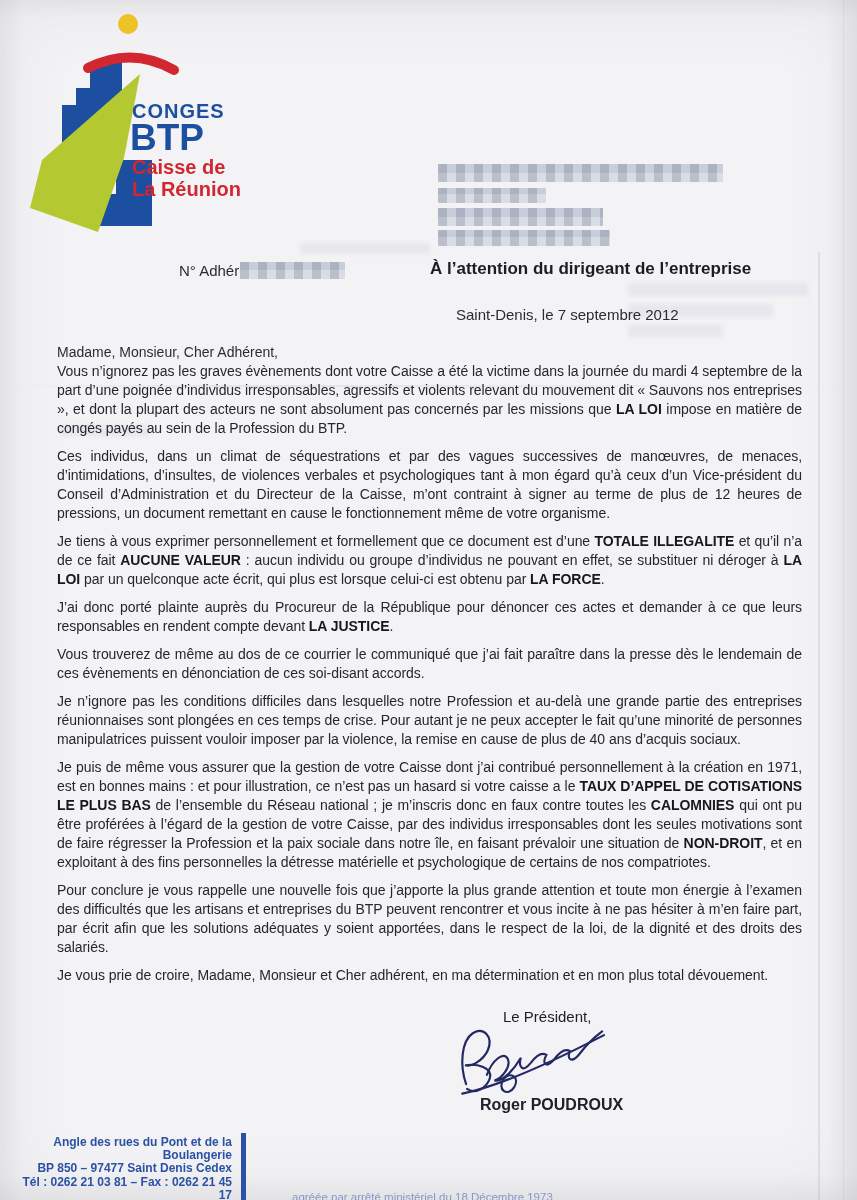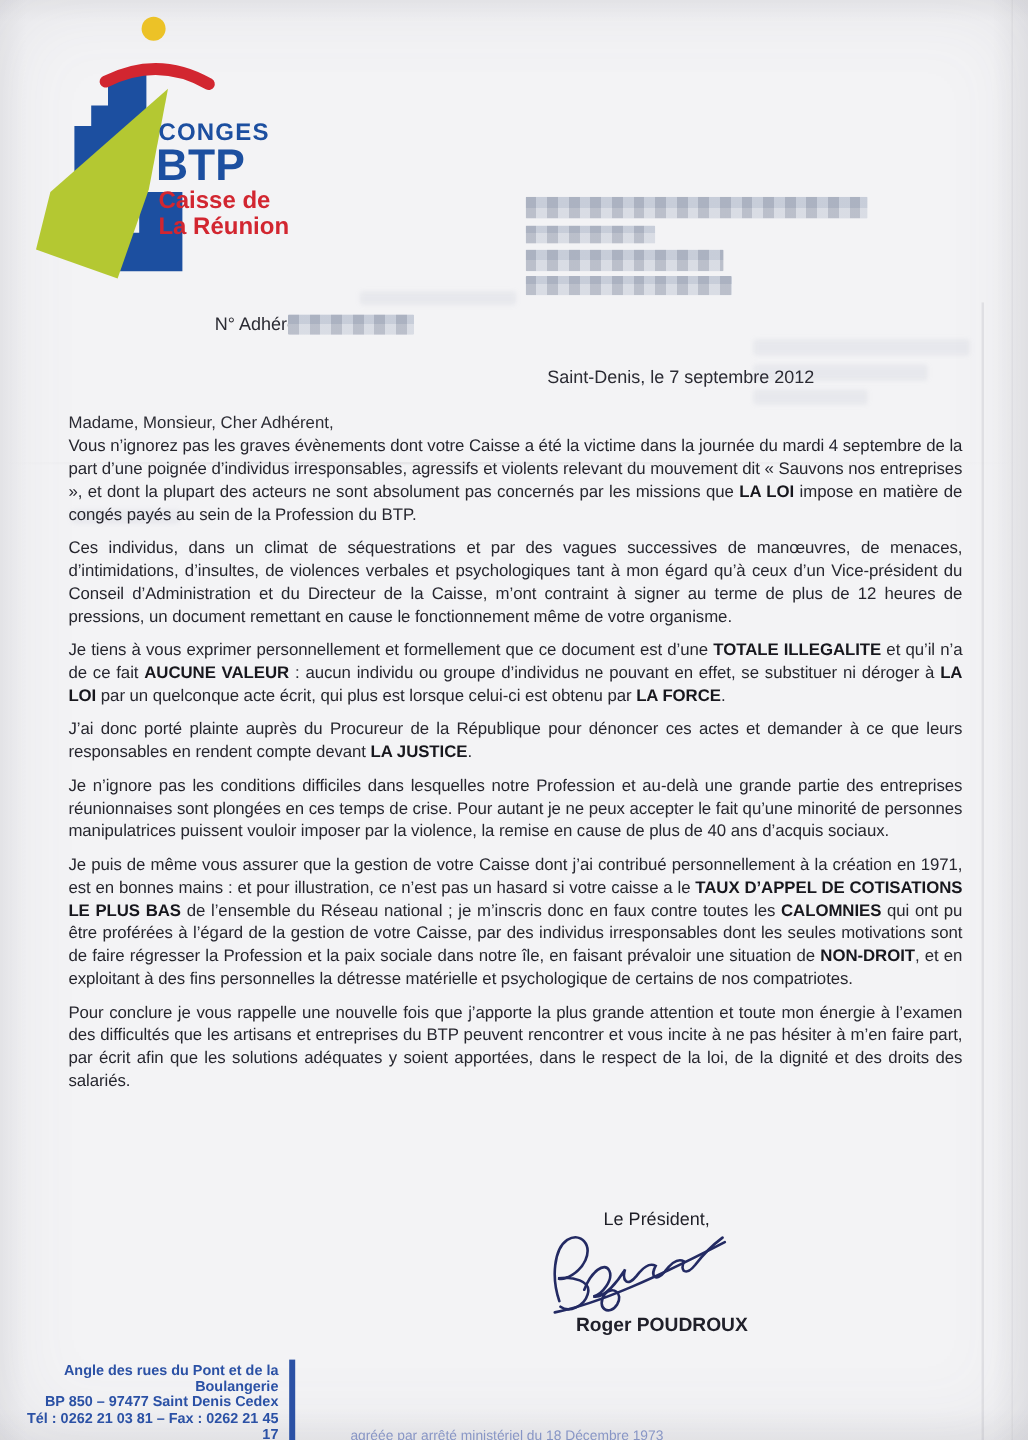--- a/index.html
+++ b/index.html
@@ -98,31 +98,34 @@
   <div class="abs logo-text lt-caisse">Caisse de</div>
   <div class="abs logo-text lt-reunion">La Réunion</div>
 
   <div class="abs redacted" style="left:438px;top:164px;width:285px;height:18px;"></div>
   <div class="abs redacted" style="left:438px;top:188px;width:108px;height:15px;"></div>
   <div class="abs redacted" style="left:438px;top:208px;width:165px;height:18px;"></div>
   <div class="abs redacted" style="left:438px;top:230px;width:172px;height:16px;"></div>
 
   <div class="abs adherent-label">N° Adhérent :</div>
   <div class="abs redacted" style="left:240px;top:262px;width:105px;height:17px;"></div>
+  <div class="abs attention">À l’attention du dirigeant de l’entreprise</div>
   <div class="abs dateline">Saint-Denis, le 7 septembre 2012</div>
   <div class="abs salutation">Madame, Monsieur, Cher Adhérent,</div>
 
   <div id="letter-body">
       <p><span>Vous n’ignorez pas les graves évènements dont votre Caisse a été la victime dans la journée du mardi 4 septembre de la part d’une poignée d’individus irresponsables, agressifs et violents relevant du mouvement dit « Sauvons nos entreprises »,  et dont la plupart des acteurs ne sont absolument pas  concernés par les missions que </span><span class="b">LA LOI</span><span> impose en matière de congés payés au sein de la Profession du BTP.</span></p>
       <p><span>Ces individus, dans un climat de séquestrations et par des vagues successives de manœuvres, de menaces, d’intimidations, d’insultes, de violences verbales et psychologiques tant à mon égard qu’à ceux d’un Vice-président du Conseil d’Administration et du Directeur de la Caisse, m’ont contraint à signer au terme de plus de 12 heures de pressions, un document remettant en cause le fonctionnement même de votre organisme.</span></p>
       <p><span>Je tiens à vous exprimer personnellement et formellement que ce document est d’une </span><span class="b">TOTALE ILLEGALITE</span><span> et qu’il n’a de ce fait </span><span class="b">AUCUNE VALEUR</span><span> : aucun individu ou groupe d’individus ne pouvant en effet, se substituer ni déroger à </span><span class="b">LA LOI</span><span> par un quelconque acte écrit, qui plus est lorsque celui-ci est obtenu par </span><span class="b">LA FORCE</span><span>.</span></p>
       <p><span>J’ai donc porté plainte auprès du Procureur de la République pour dénoncer ces actes et demander à ce que leurs responsables en rendent compte devant </span><span class="b">LA JUSTICE</span><span>.</span></p>
+      <p><span>Vous trouverez de même au dos de ce courrier le communiqué que j’ai fait paraître dans la presse dès le lendemain de ces évènements en dénonciation de ces soi-disant accords.</span></p>
       <p><span>Je n’ignore pas les conditions difficiles dans lesquelles notre Profession et au-delà une grande partie des entreprises réunionnaises sont plongées en ces temps de crise. Pour autant je ne peux accepter le fait qu’une minorité de personnes manipulatrices puissent vouloir imposer par la violence, la remise en cause de plus de 40 ans d’acquis sociaux.</span></p>
       <p><span>Je puis de même vous assurer que la gestion de votre Caisse dont j’ai contribué personnellement à la création en 1971, est en bonnes mains : et pour illustration, ce n’est pas un hasard si votre caisse a le </span><span class="b">TAUX D’APPEL DE COTISATIONS LE PLUS BAS</span><span> de l’ensemble du Réseau national ; je m’inscris donc en faux contre toutes les </span><span class="b">CALOMNIES</span><span> qui ont pu être proférées à l’égard de la gestion de votre Caisse, par des individus irresponsables dont les seules motivations sont de faire régresser la Profession et la paix sociale dans notre île, en faisant prévaloir une situation de </span><span class="b">NON-DROIT</span><span>, et en exploitant à des fins personnelles la détresse matérielle et psychologique de certains de nos compatriotes.</span></p>
       <p><span>Pour conclure je vous rappelle une nouvelle fois que j’apporte la plus grande attention et toute mon énergie à l’examen des difficultés que les artisans et entreprises du BTP peuvent rencontrer et vous incite à ne pas hésiter à m’en faire part, par écrit afin que les solutions adéquates y soient apportées, dans le respect de la loi, de la dignité et des droits des salariés.</span></p>
+      <p><span>Je vous prie de croire, Madame, Monsieur et Cher adhérent, en ma détermination et en mon plus total dévouement.</span></p>
     </div>
 
   <div class="abs president">Le Président,</div>
   <svg class="abs sig-svg" width="180" height="85" viewBox="0 0 180 90">
     <g fill="none" stroke="var(--ink)" stroke-width="2.3" stroke-linecap="round">
       <path d="M16,68 C9,48 11,22 23,14 C35,7 45,18 39,32 C34,43 21,50 15,48 C27,46 45,50 41,62 C38,72 25,79 17,73"></path>
       <path d="M38,58 C44,42 56,33 60,41 C64,49 54,62 46,64 C56,66 68,50 74,40 C71,50 76,56 84,46 C90,38 96,34 101,37 C96,46 101,52 109,42 C115,34 121,30 126,33 C122,42 128,46 136,36 C142,28 152,18 160,12"></path>
       <path d="M12,78 C52,70 104,46 162,16"></path>
       <path d="M56,62 C48,74 60,82 67,71 C73,61 63,54 56,62"></path>
     </g>

